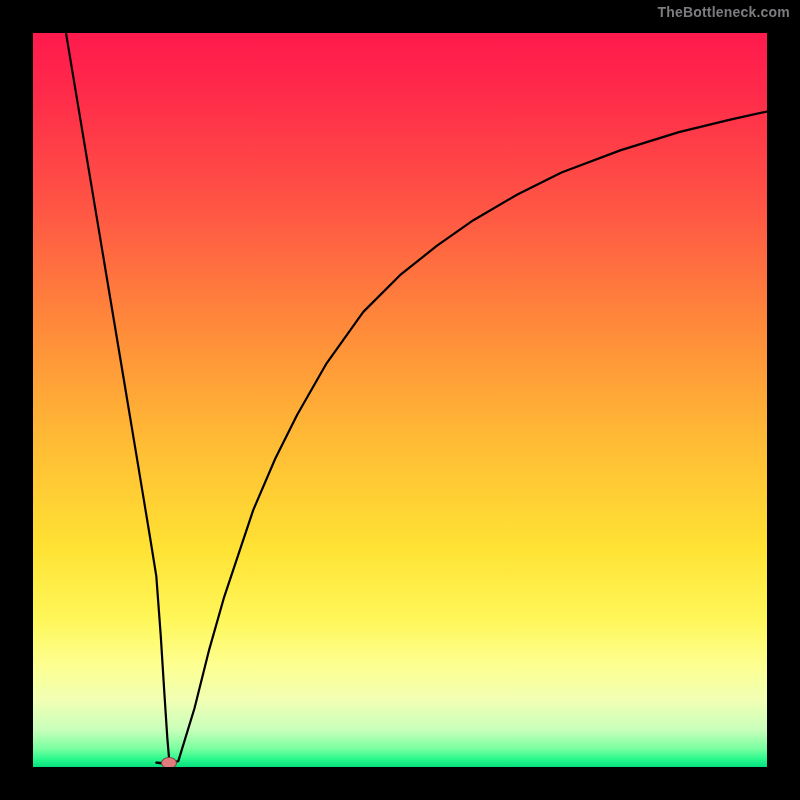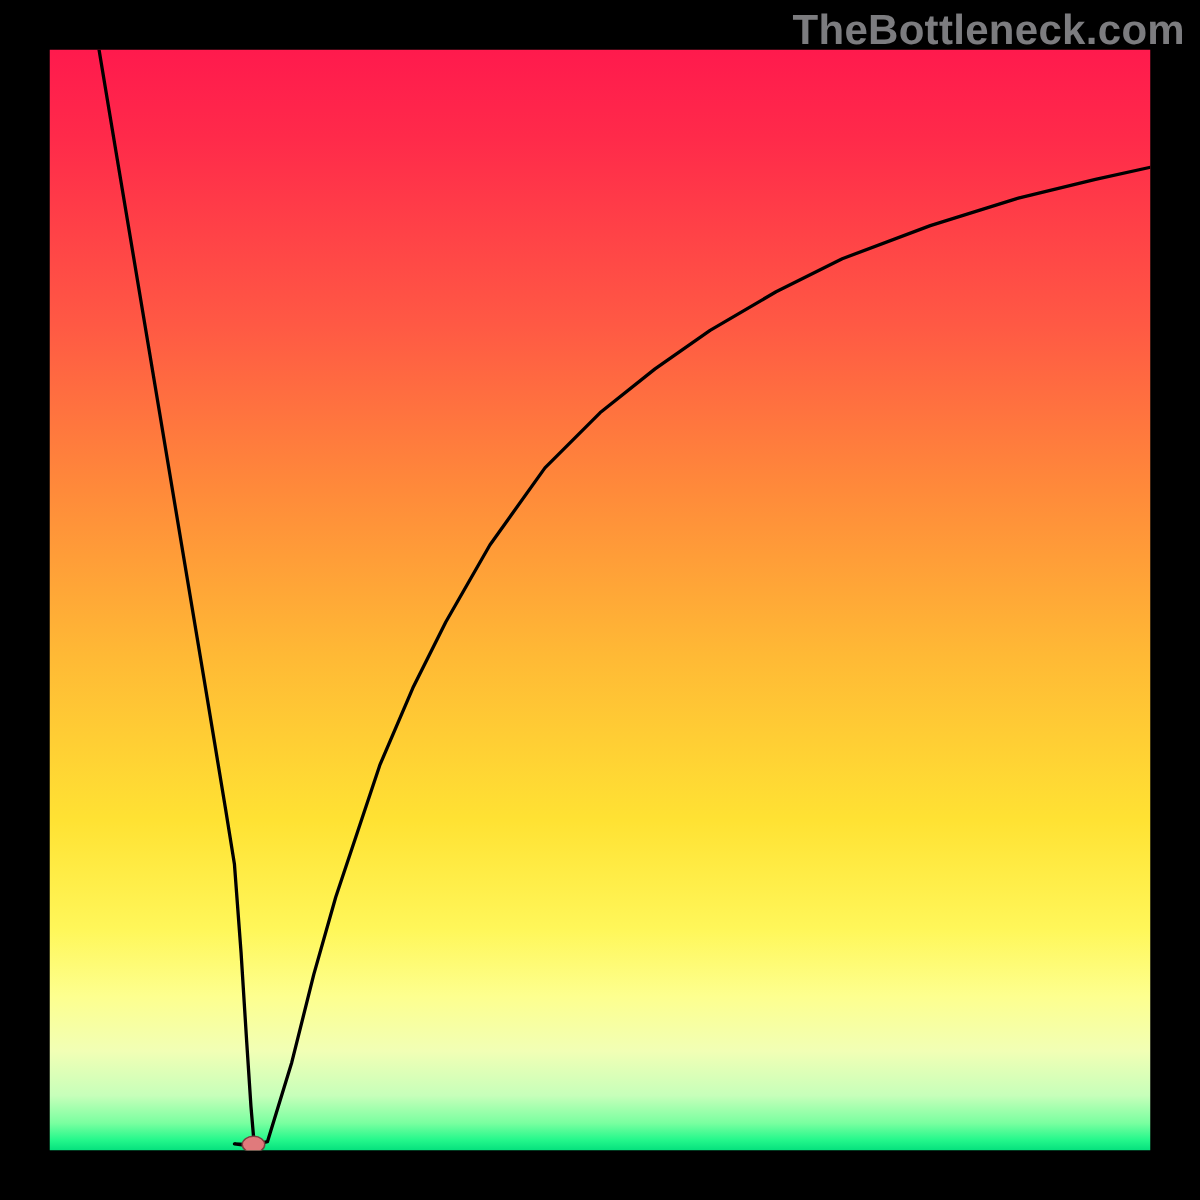--- a/index.html
+++ b/index.html
@@ -42,21 +42,21 @@
       #7affa0 97.5%,
       #26f88c 99%,
       #05e07d 100%
     );
   }
   .watermark {
     position: absolute;
     top: 4px;
     right: 10px;
     font-family: Arial, Helvetica, sans-serif;
-    font-size: 28px;
+    font-size: 14px;
     font-weight: 600;
     color: #7c7c7f;
     letter-spacing: 0.2px;
     user-select: none;
   }
   .curve-svg {
     position: absolute;
     left: 0; top: 0;
     width: 734px;
     height: 734px;

